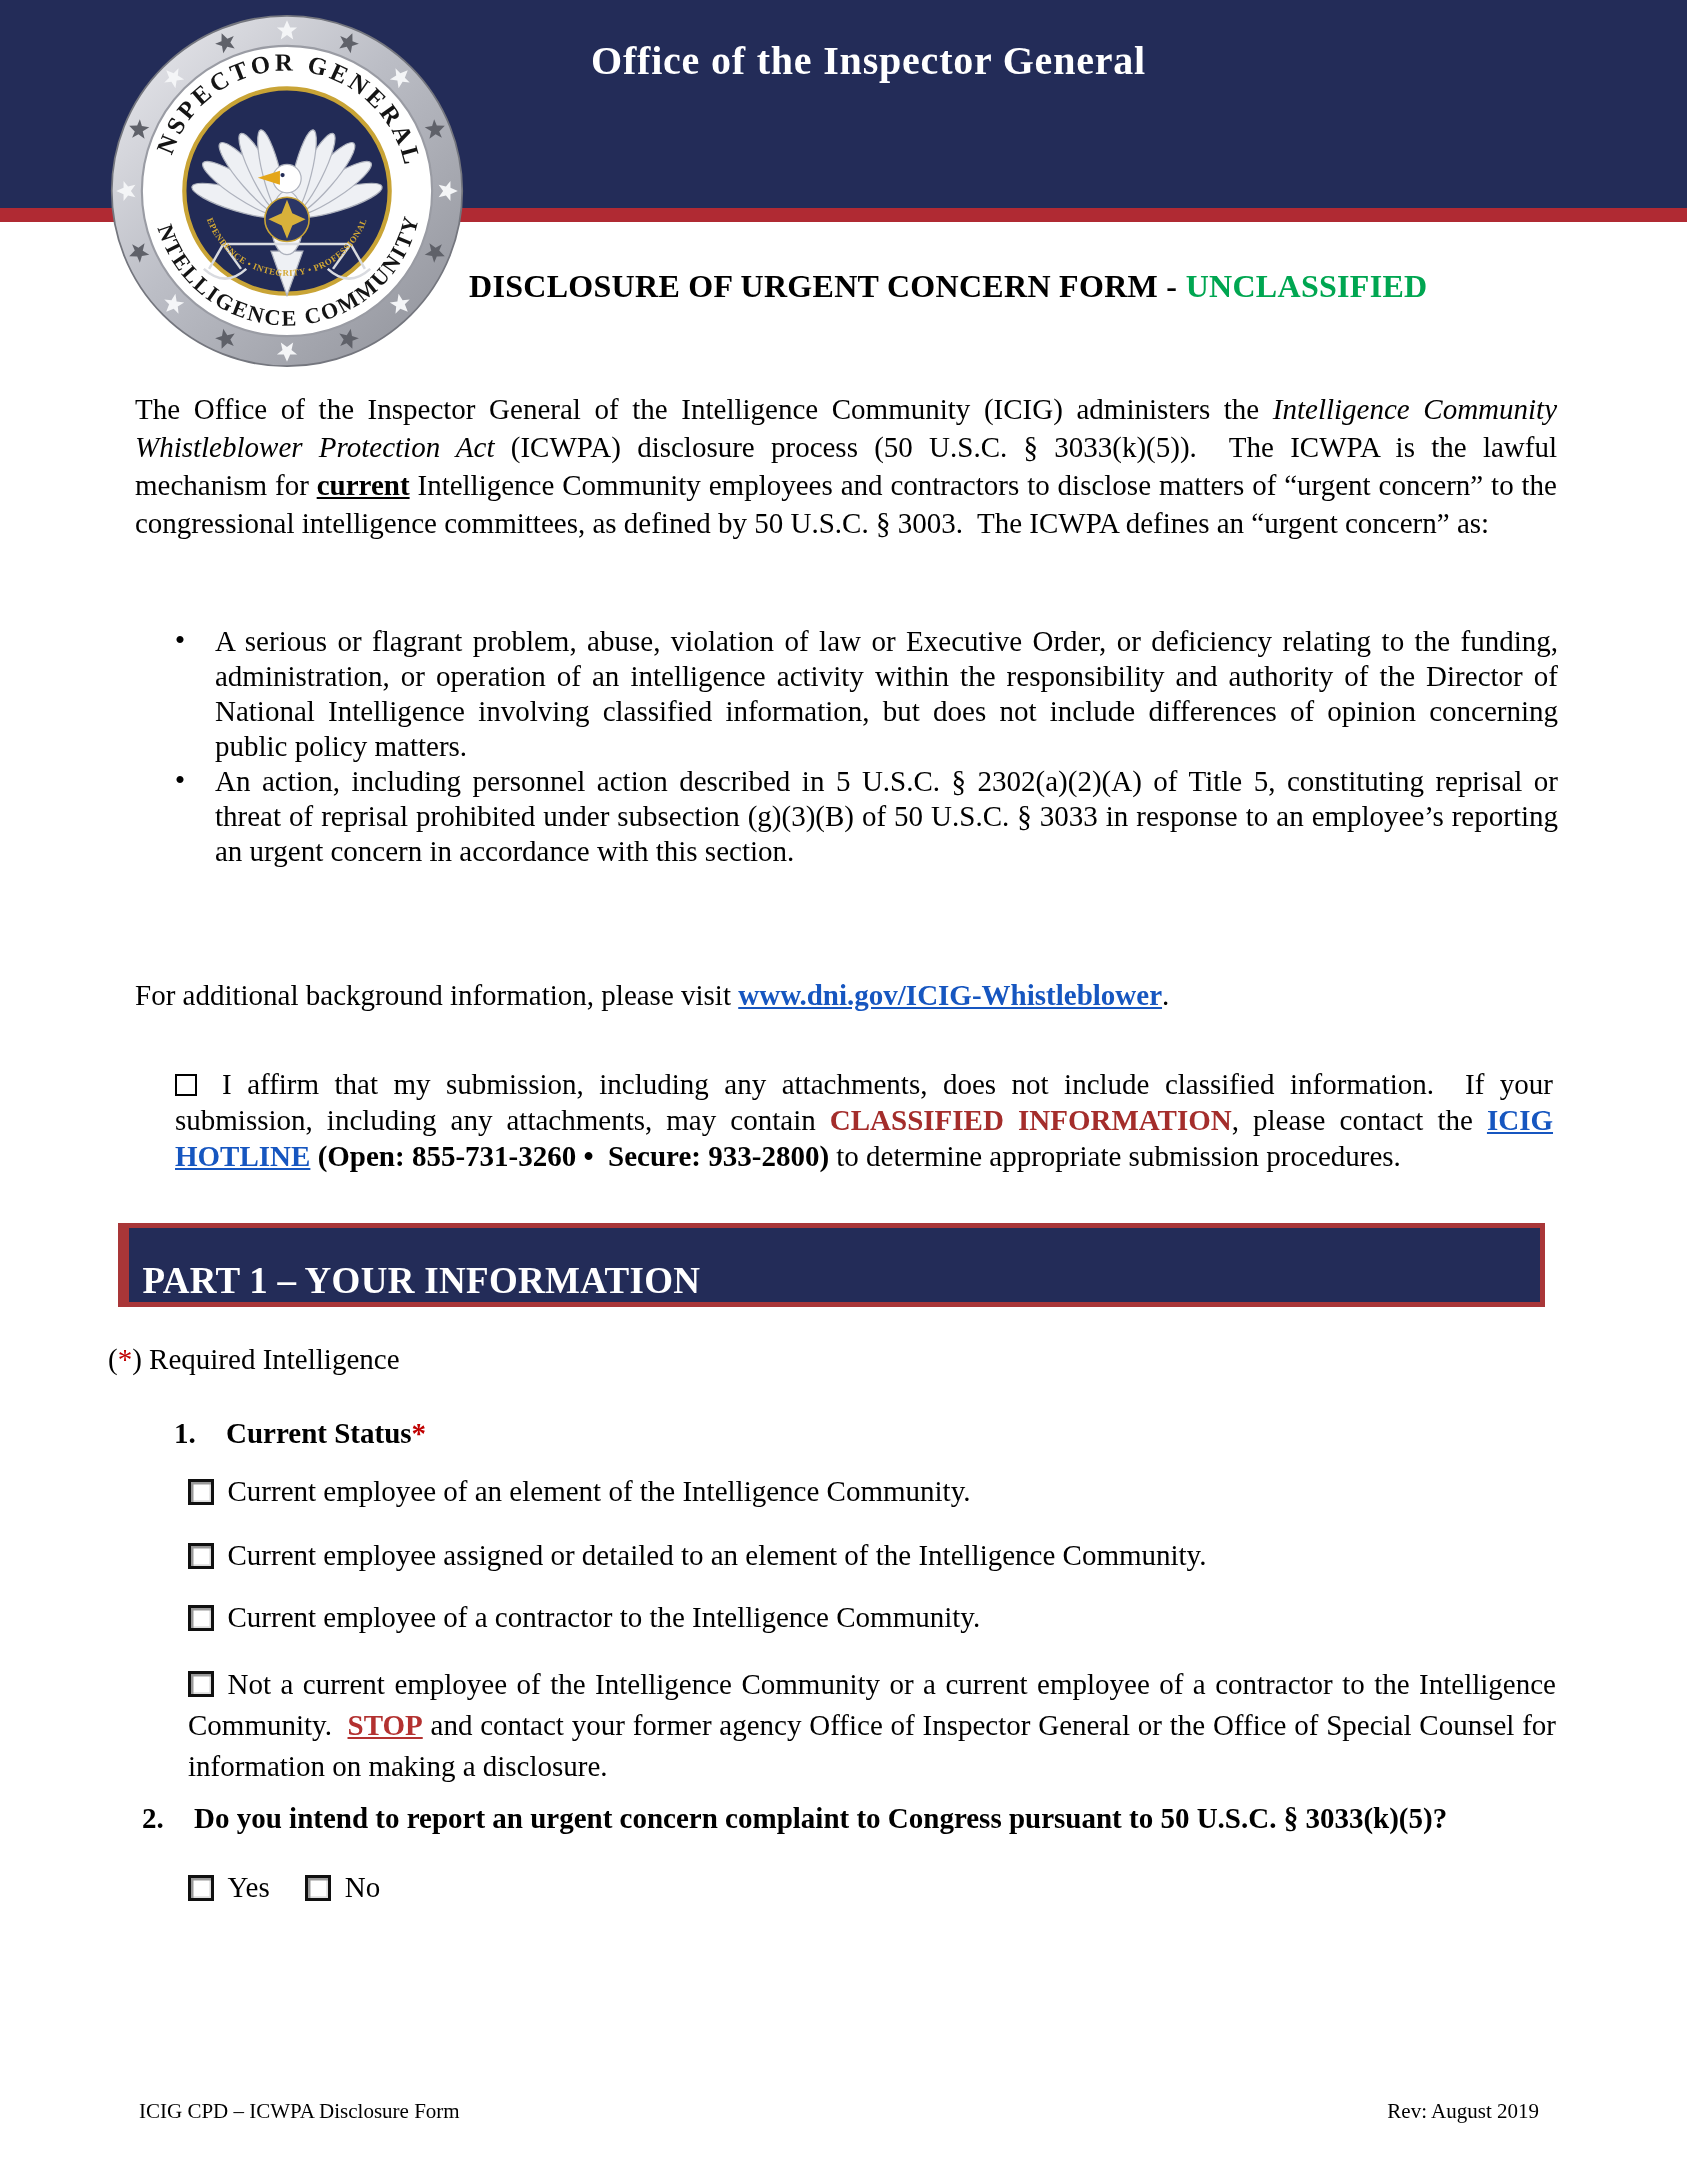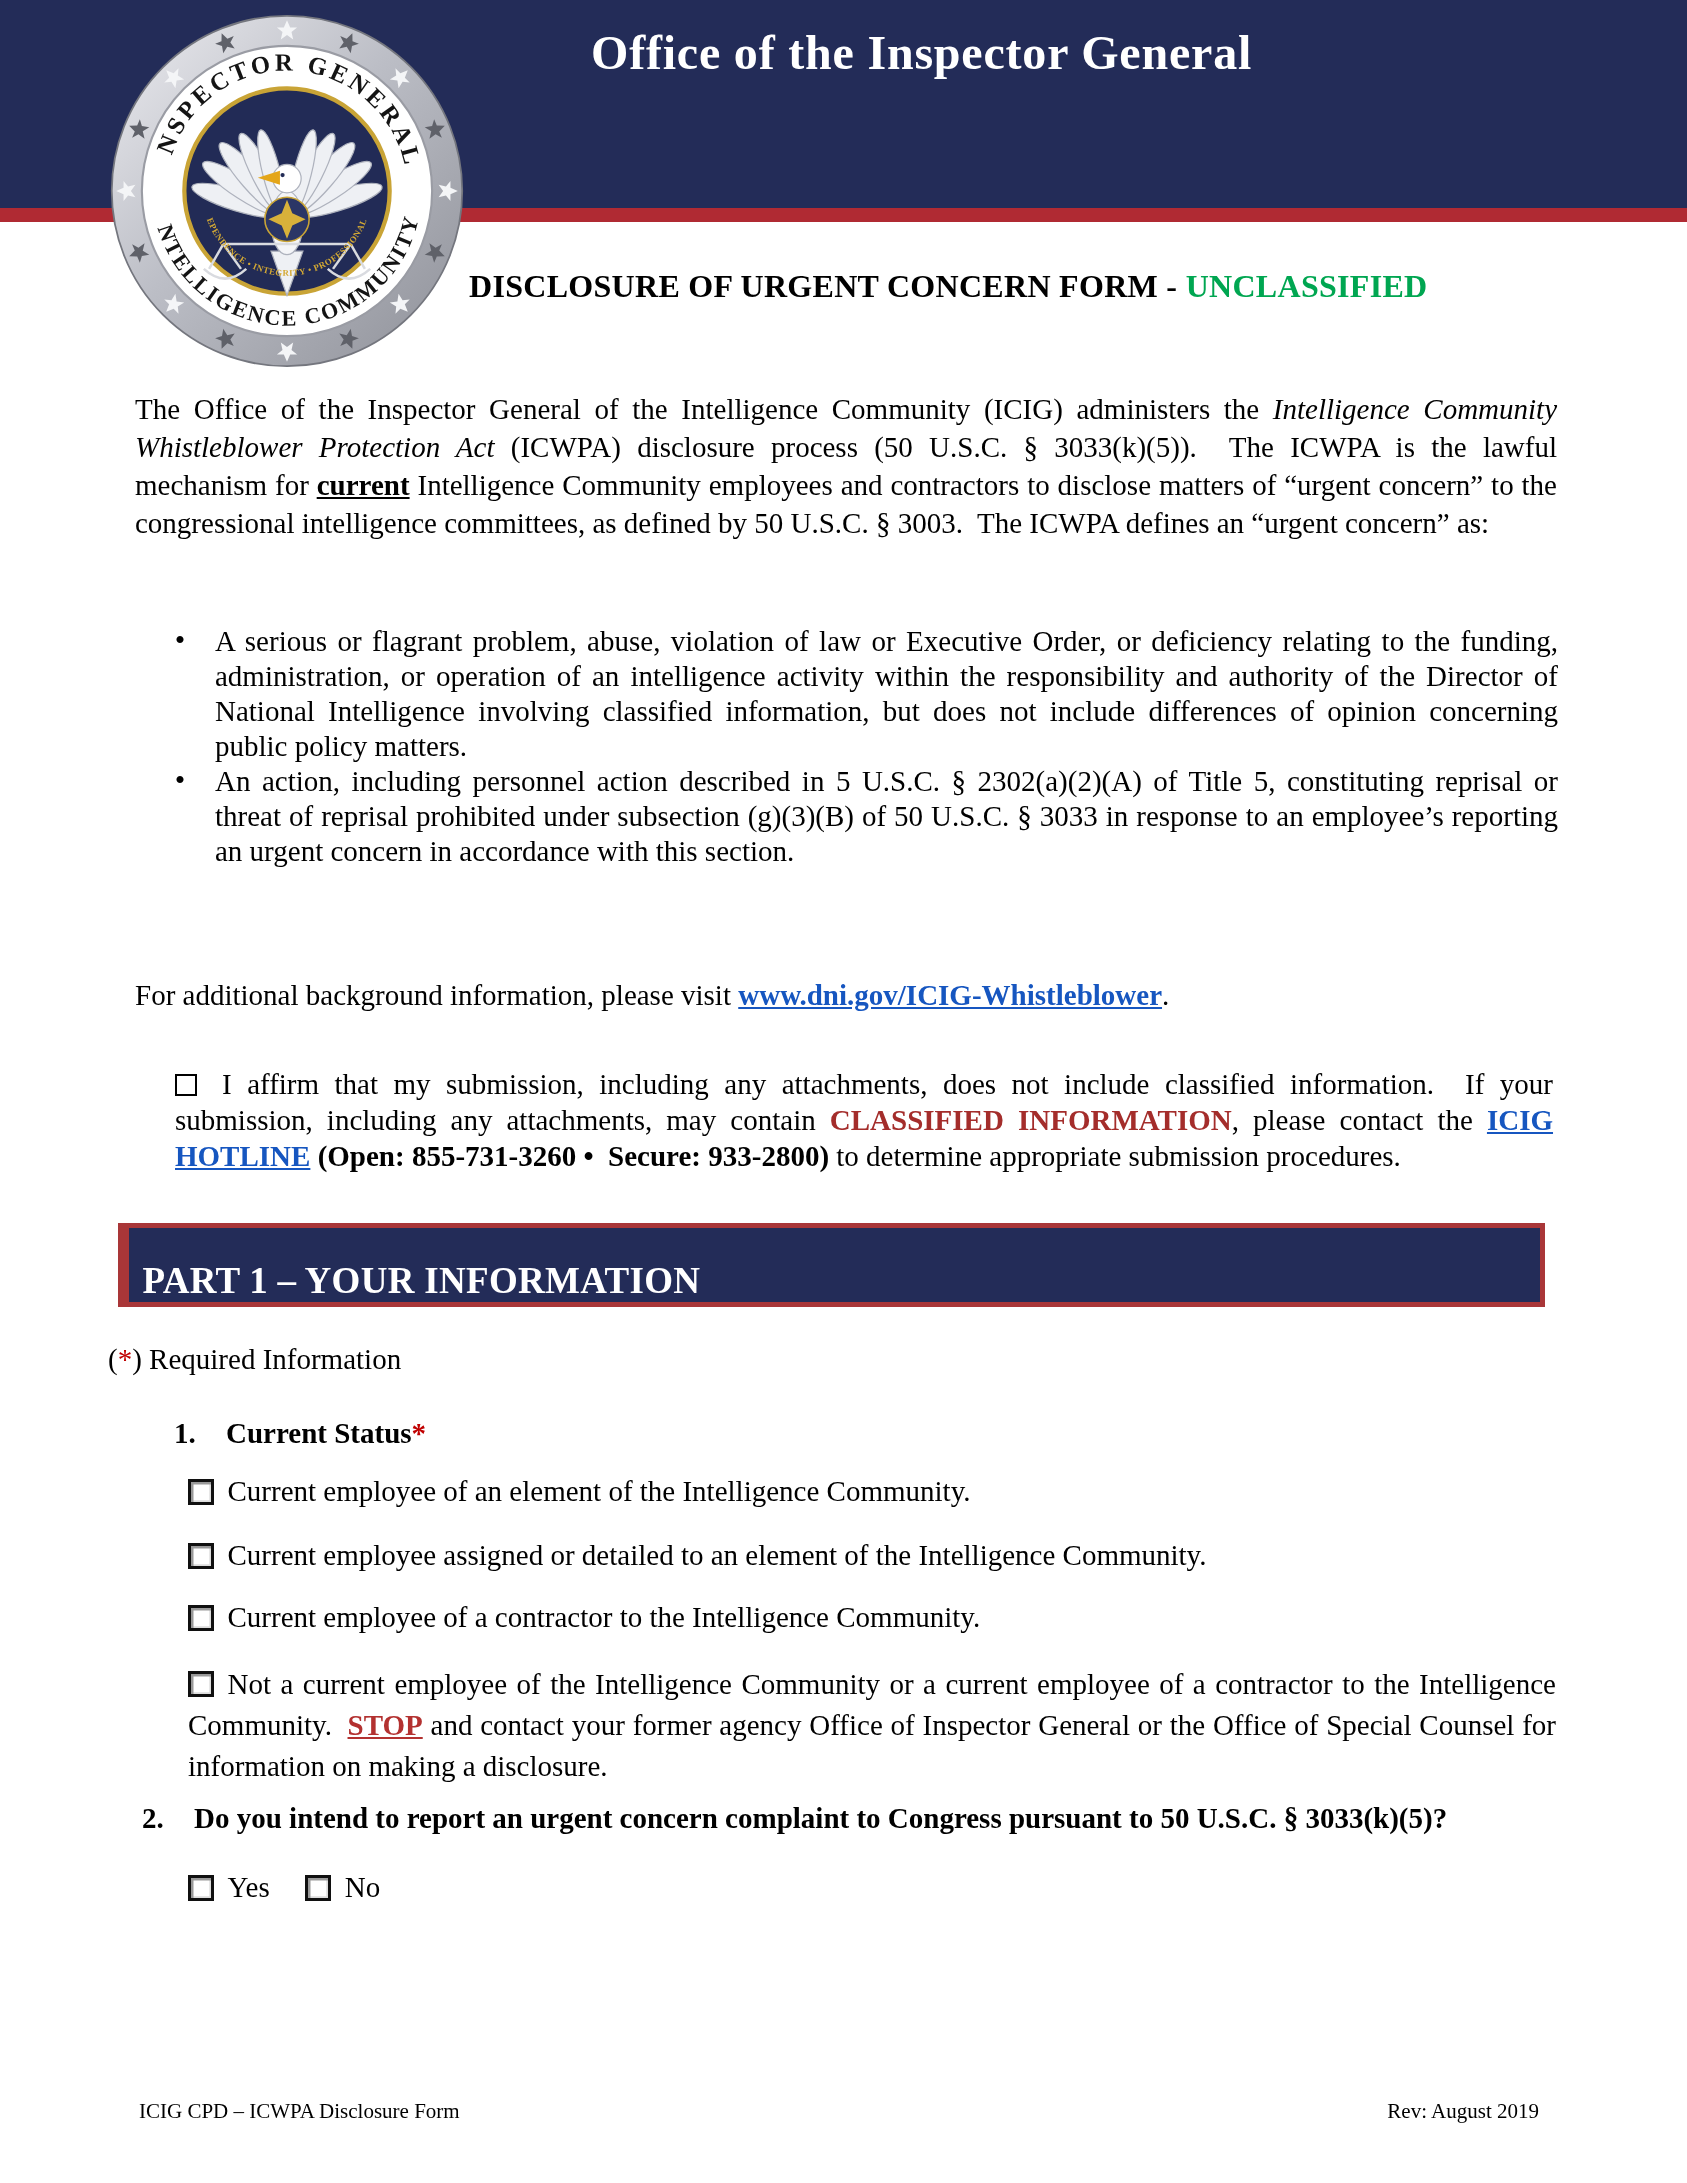--- a/index.html
+++ b/index.html
@@ -12,21 +12,21 @@
   body{
     width:1687px; height:2183px; position:relative; background:#ffffff;
     font-family:"Liberation Serif","DejaVu Serif",serif; color:#000;
     overflow:hidden;
   }
   .abs{ position:absolute; }
 
   
   .hdr{ top:0; left:0; width:1687px; height:208px; background:var(--navy); }
   .stripe{ top:208px; left:0; width:1687px; height:13.5px; background:var(--stripe-red); }
-  .hdr-title{ left:591px; top:13px; color:#fff; font-weight:700; font-size:48px; line-height:79px; letter-spacing:0.8px; }
+  .hdr-title{ left:591px; top:21px; color:#fff; font-weight:700; font-size:40px; line-height:79px; letter-spacing:0.8px; }
   .seal-wrap{ left:110px; top:13.5px; width:354px; height:354px; z-index:5; }
   .formtitle{ left:469px; top:268px; font-size:32px; font-weight:700; letter-spacing:0.3px; white-space:nowrap; }
   .cls-green{ color:var(--green); }
 
   
   .intro{ left:135px; top:390px; width:1422px; font-size:29px; line-height:38px; text-align:justify; margin:0; }
   .italic{ font-style:italic; }
   .em-ul{ font-weight:700; text-decoration:underline; }
 
   
@@ -196,21 +196,21 @@
 
   <div class="abs affirm">
     <span class="cb-plain"></span><span>I affirm that my submission, including any attachments, does not include classified information.&nbsp; If your submission, including any attachments, may contain </span><span class="classified">CLASSIFIED INFORMATION</span><span>, please contact the </span><a class="link">ICIG HOTLINE</a><span class="bold"> (Open: 855-731-3260 •&nbsp; Secure: 933-2800)</span><span> to determine appropriate submission procedures.</span>
   </div>
 
   <div class="abs banner">
     <span class="banner-text">PART 1 – YOUR INFORMATION</span>
   </div>
 
   <div class="abs req">
-    <span>(</span><span class="red-star">*</span><span>) Required Information</span>
+    <span>(</span><span class="red-star">*</span><span>) Required Intelligence</span>
   </div>
 
   <div class="abs q q1">
     <span class="qnum">1.</span><span>Current Status</span><span class="red-star">*</span>
   </div>
 
   <div class="abs optrow opt1">
     <span class="cb"></span>
     <span>Current employee of an element of the Intelligence Community.</span>
   </div>

